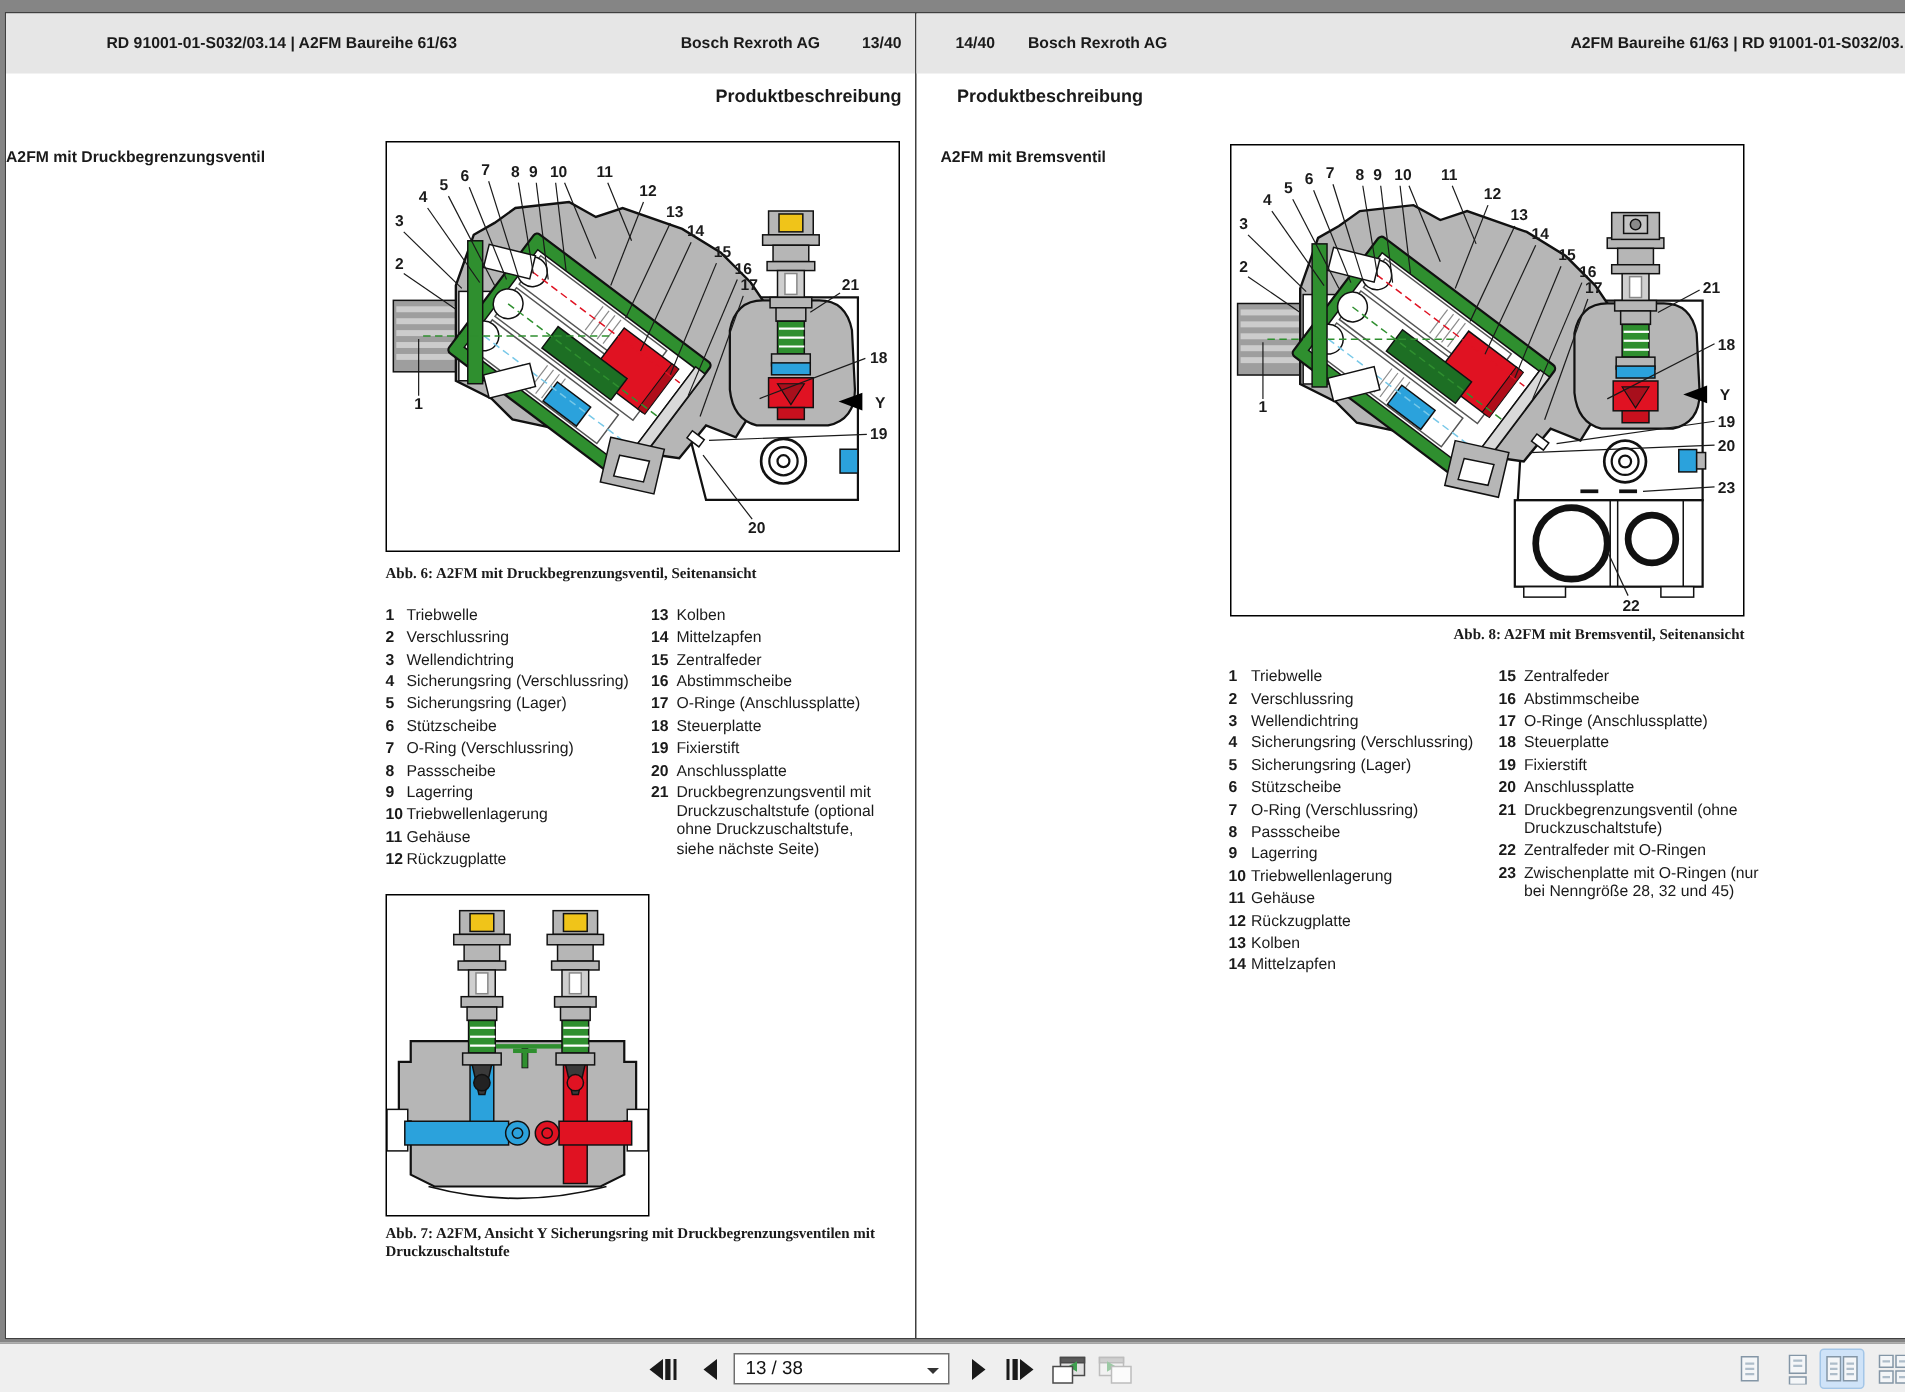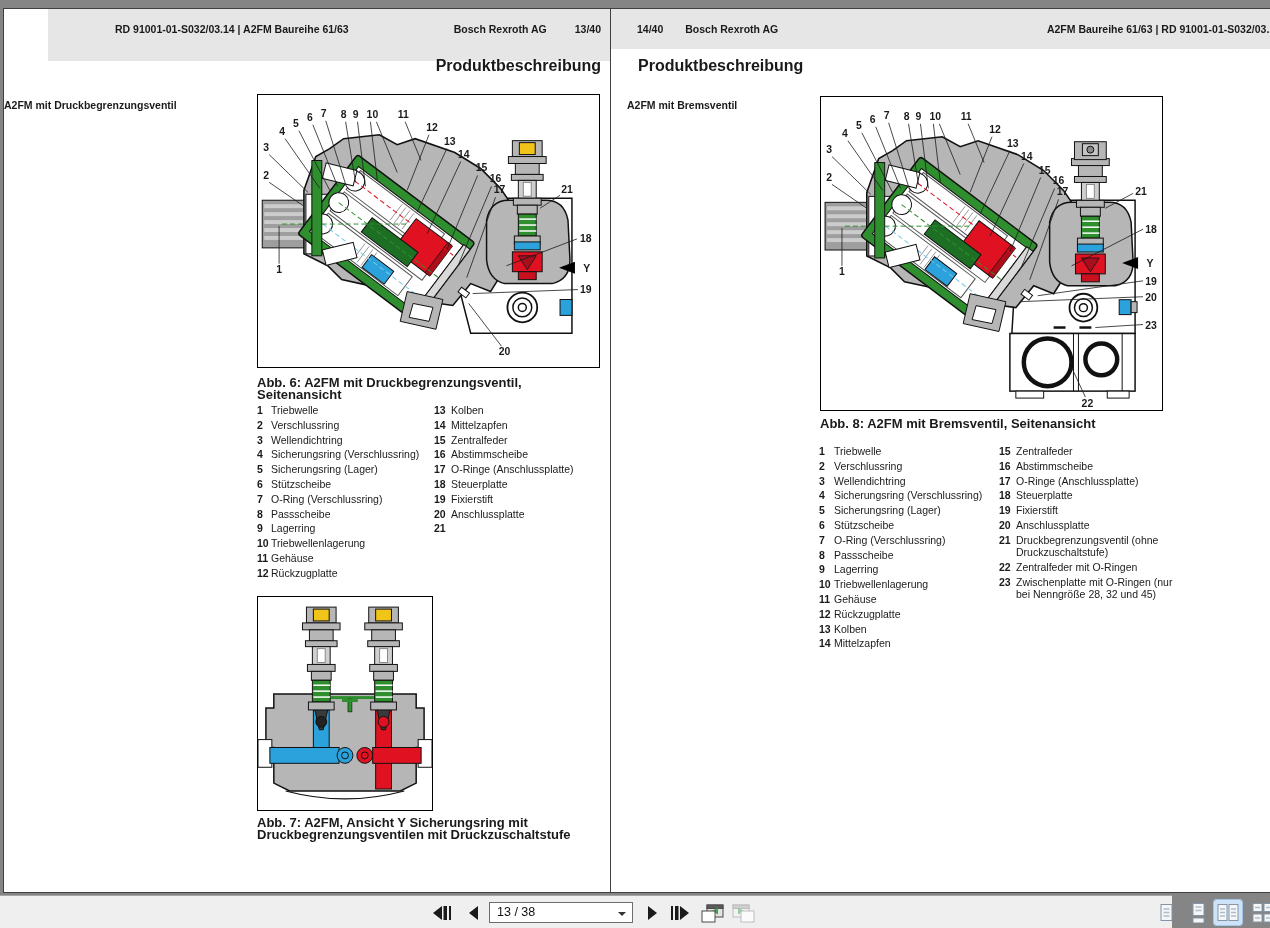--- a/index.html
+++ b/index.html
@@ -3,41 +3,41 @@
 <meta charset="utf-8">
 <style>
   html,body{margin:0;padding:0;width:1270px;height:928px;overflow:hidden;
     background:#858585;font-family:"Liberation Sans","DejaVu Sans",sans-serif;}
   .viewer{position:relative;width:1270px;height:928px;}
   .page{position:absolute;top:8px;height:885px;background:#fff;border:1px solid #404040;box-sizing:border-box;}
   .page-left{left:3px;width:627px;}
   .page-right{left:610px;width:738px;}
   .band{position:absolute;top:0;left:0;right:0;height:40px;background:#e6e6e6;
     display:flex;align-items:center;font-size:10.5px;font-weight:bold;color:#1a1a1a;}
-  .page-left .band{padding:0 28px 12px 67px;margin-left:44px;}
+  .page-left .band{padding:0 28px 0 67px;}
   .page-right .band{padding:0 66px 0 26px;}
   .band .sp{flex:1;}
-  .section-label{position:absolute;top:48px;font-size:16px;font-weight:bold;color:#1a1a1a;}
+  .section-label{position:absolute;top:48px;font-size:12px;font-weight:bold;color:#1a1a1a;}
   .page-left .section-label{right:28px;}
   .page-right .section-label{left:27px;}
   .margin-label{position:absolute;top:90px;left:0;font-size:10.5px;font-weight:bold;color:#1a1a1a;text-align:left;}
   .page-left .margin-label{width:243px;}
   .page-right .margin-label{width:199px;padding-left:16px;}
   .fig{position:absolute;background:#fff;border:1px solid #000;box-sizing:border-box;}
   .fig svg{display:block;width:100%;height:100%;}
   .fig svg text{font-family:"Liberation Sans","DejaVu Sans",sans-serif;font-weight:bold;font-size:10.5px;fill:#1a1a1a;}
-  .caption{position:absolute;font-size:13px;font-weight:bold;color:#1a1a1a;line-height:11.5px;}
+  .caption{position:absolute;font-size:10px;font-weight:bold;color:#1a1a1a;line-height:11.5px;font-family:Liberation Serif, serif;}
   .parts-col{position:absolute;font-size:10.5px;color:#1a1a1a;}
   .part-item{display:flex;line-height:12.4px;margin-bottom:2.4px;}
   .part-item .pnum{flex:0 0 14px;font-weight:bold;}
   .part-item .plabel{flex:1;}
   .numw17 .part-item .pnum{flex:0 0 17px;}
   .numw15 .part-item .pnum{flex:0 0 15px;}
   
-  .toolbar{position:absolute;left:0;bottom:0;width:1172px;height:33px;background:#efefef;border-top:1px solid #a5a5a5;box-sizing:border-box;}
+  .toolbar{position:absolute;left:0;bottom:0;width:1270px;height:33px;background:#efefef;border-top:1px solid #a5a5a5;box-sizing:border-box;}
   .tbtn{position:absolute;top:4px;width:26px;height:25px;background:transparent;border:none;padding:0;
     display:flex;align-items:center;justify-content:center;cursor:pointer;}
   .combo{position:absolute;left:489px;top:6px;width:144px;height:21px;background:#fff;border:1px solid #6e6e6e;
     box-sizing:border-box;font-size:12.5px;color:#111;line-height:19px;padding-left:7px;cursor:default;}
   .combo .caret{position:absolute;right:6px;top:9px;width:0;height:0;
     border-left:4px solid transparent;border-right:4px solid transparent;border-top:4px solid #333;}
   .vbtn{position:absolute;top:4px;width:28px;height:25px;border:none;background:transparent;padding:0;
     display:flex;align-items:center;justify-content:center;cursor:pointer;border-radius:2px;}
   .vbtn.sel{background:#cfe3f8;outline:1px solid #a3c6e8;}
   .hidden-defs{position:absolute;width:0;height:0;overflow:hidden;}
@@ -304,20 +304,21 @@
           <span class="plabel">Fixierstift</span>
         </div>
 
         <div class="part-item">
           <span class="pnum">20</span>
           <span class="plabel">Anschlussplatte</span>
         </div>
 
         <div class="part-item">
           <span class="pnum">21</span>
+          <span class="plabel">Druckbegrenzungsventil mit Druckzuschaltstufe (optional ohne Druckzuschaltstufe, siehe nächste Seite)</span>
         </div>
       </div>
 
     <div class="fig" style="left:253px;top:587px;width:176px;height:215px;">
       <svg viewBox="0 0 176 215">
         <polygon points="16,98 160,98 160,112 168,112 168,152 160,152 160,188 144,196 32,196 16,188 16,152 8,152 8,112 16,112" fill="#b6b6b6" stroke="#111" stroke-width="1.5"></polygon>
         <rect x="70" y="100" width="56" height="3" fill="#2f8f2f"></rect>
         <rect x="91" y="103" width="4" height="13" fill="#2f8f2f" stroke="#111" stroke-width="0.6"></rect>
         <rect x="85" y="103" width="16" height="3" fill="#2f8f2f"></rect>
         <rect x="0" y="144" width="14" height="28" fill="#fff" stroke="#111"></rect>
@@ -438,21 +439,21 @@
           <text x="243" y="99">17</text>
           <text x="332" y="137">18</text>
           <text x="332" y="189">19</text>
           <text x="332" y="205">20</text>
           <text x="322" y="99">21</text>
           <text x="268" y="312">22</text>
           <text x="332" y="233">23</text>
         </g>
       </svg>
     </div>
-    <div class="caption" style="left:209px;top:409px;width:343px;">Abb. 8: A2FM mit Bremsventil, Seitenansicht</div>
+    <div class="caption" style="left:209px;top:409px;width:343px;text-align:right;">Abb. 8: A2FM mit Bremsventil, Seitenansicht</div>
 
     <div class="parts-col numw15" style="left:208px;top:436px;width:175px;">
 
         <div class="part-item">
           <span class="pnum">1</span>
           <span class="plabel">Triebwelle</span>
         </div>
 
         <div class="part-item">
           <span class="pnum">2</span>

